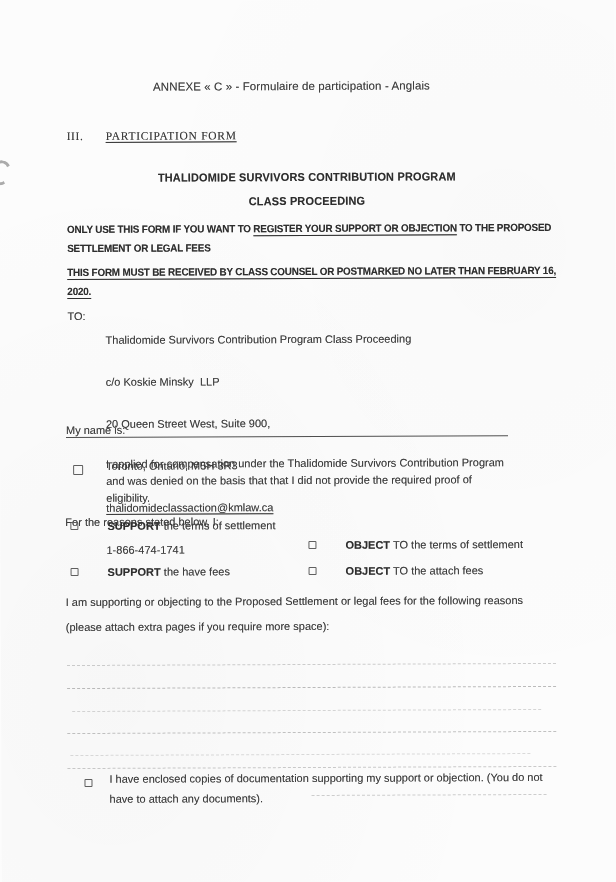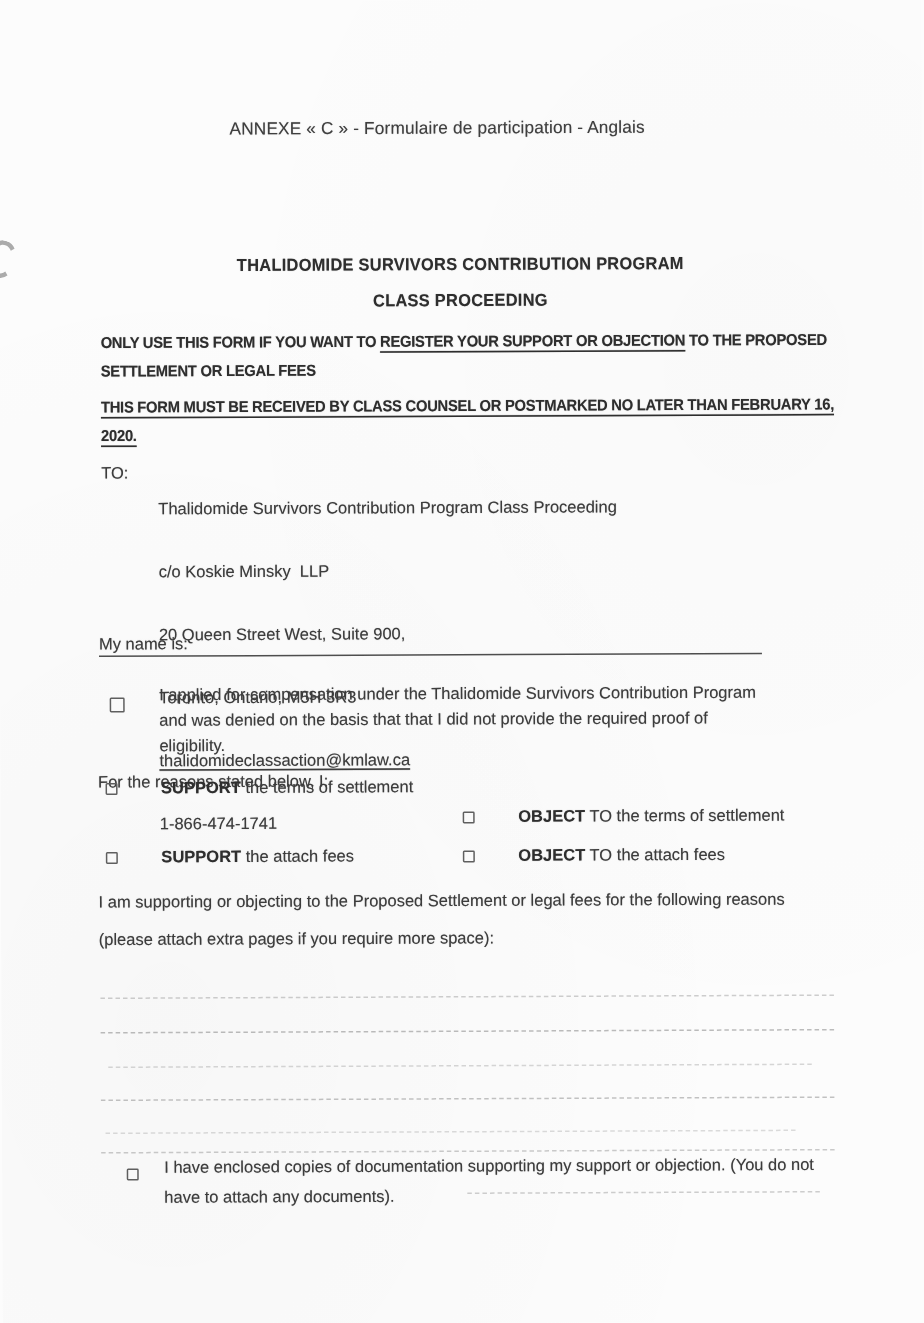--- a/index.html
+++ b/index.html
@@ -100,20 +100,23 @@
 </style>
 </head>
 <body>
 
 <div class="sheet">
 
   <div class="smudge"></div>
 
   <div class="annexe">ANNEXE « C » - Formulaire de participation - Anglais</div>
 
+  <div class="section-heading">
+    <span class="numeral">III.</span><span class="sec-title">PARTICIPATION FORM</span>
+  </div>
 
   <div class="title title1">THALIDOMIDE SURVIVORS CONTRIBUTION PROGRAM</div>
   <div class="title title2">CLASS PROCEEDING</div>
 
   <div class="notice only-use">
     <div class="nline"><span>ONLY USE THIS FORM IF YOU WANT TO </span><span class="ul">REGISTER YOUR SUPPORT OR OBJECTION</span><span> TO THE PROPOSED</span></div>
     <div class="nline">SETTLEMENT OR LEGAL FEES</div>
   </div>
 
   <div class="notice deadline">
@@ -151,21 +154,21 @@
   <div class="option opt-ss">
     <span class="cb"></span>
     <span class="olabel"><b>SUPPORT</b><span> the terms of settlement</span></span>
   </div>
   <div class="option opt-os">
     <span class="cb"></span>
     <span class="olabel"><b>OBJECT</b><span> TO the terms of settlement</span></span>
   </div>
   <div class="option opt-sf">
     <span class="cb"></span>
-    <span class="olabel"><b>SUPPORT</b><span> the attach fees</span></span>
+    <span class="olabel"><b>SUPPORT</b><span> the have fees</span></span>
   </div>
   <div class="option opt-of">
     <span class="cb"></span>
     <span class="olabel"><b>OBJECT</b><span> TO the attach fees</span></span>
   </div>
 
   <div class="prompt">
     <div class="pline">I am supporting or objecting to the Proposed Settlement or legal fees for the following reasons</div>
     <div class="pline">(please attach extra pages if you require more space):</div>
   </div>

